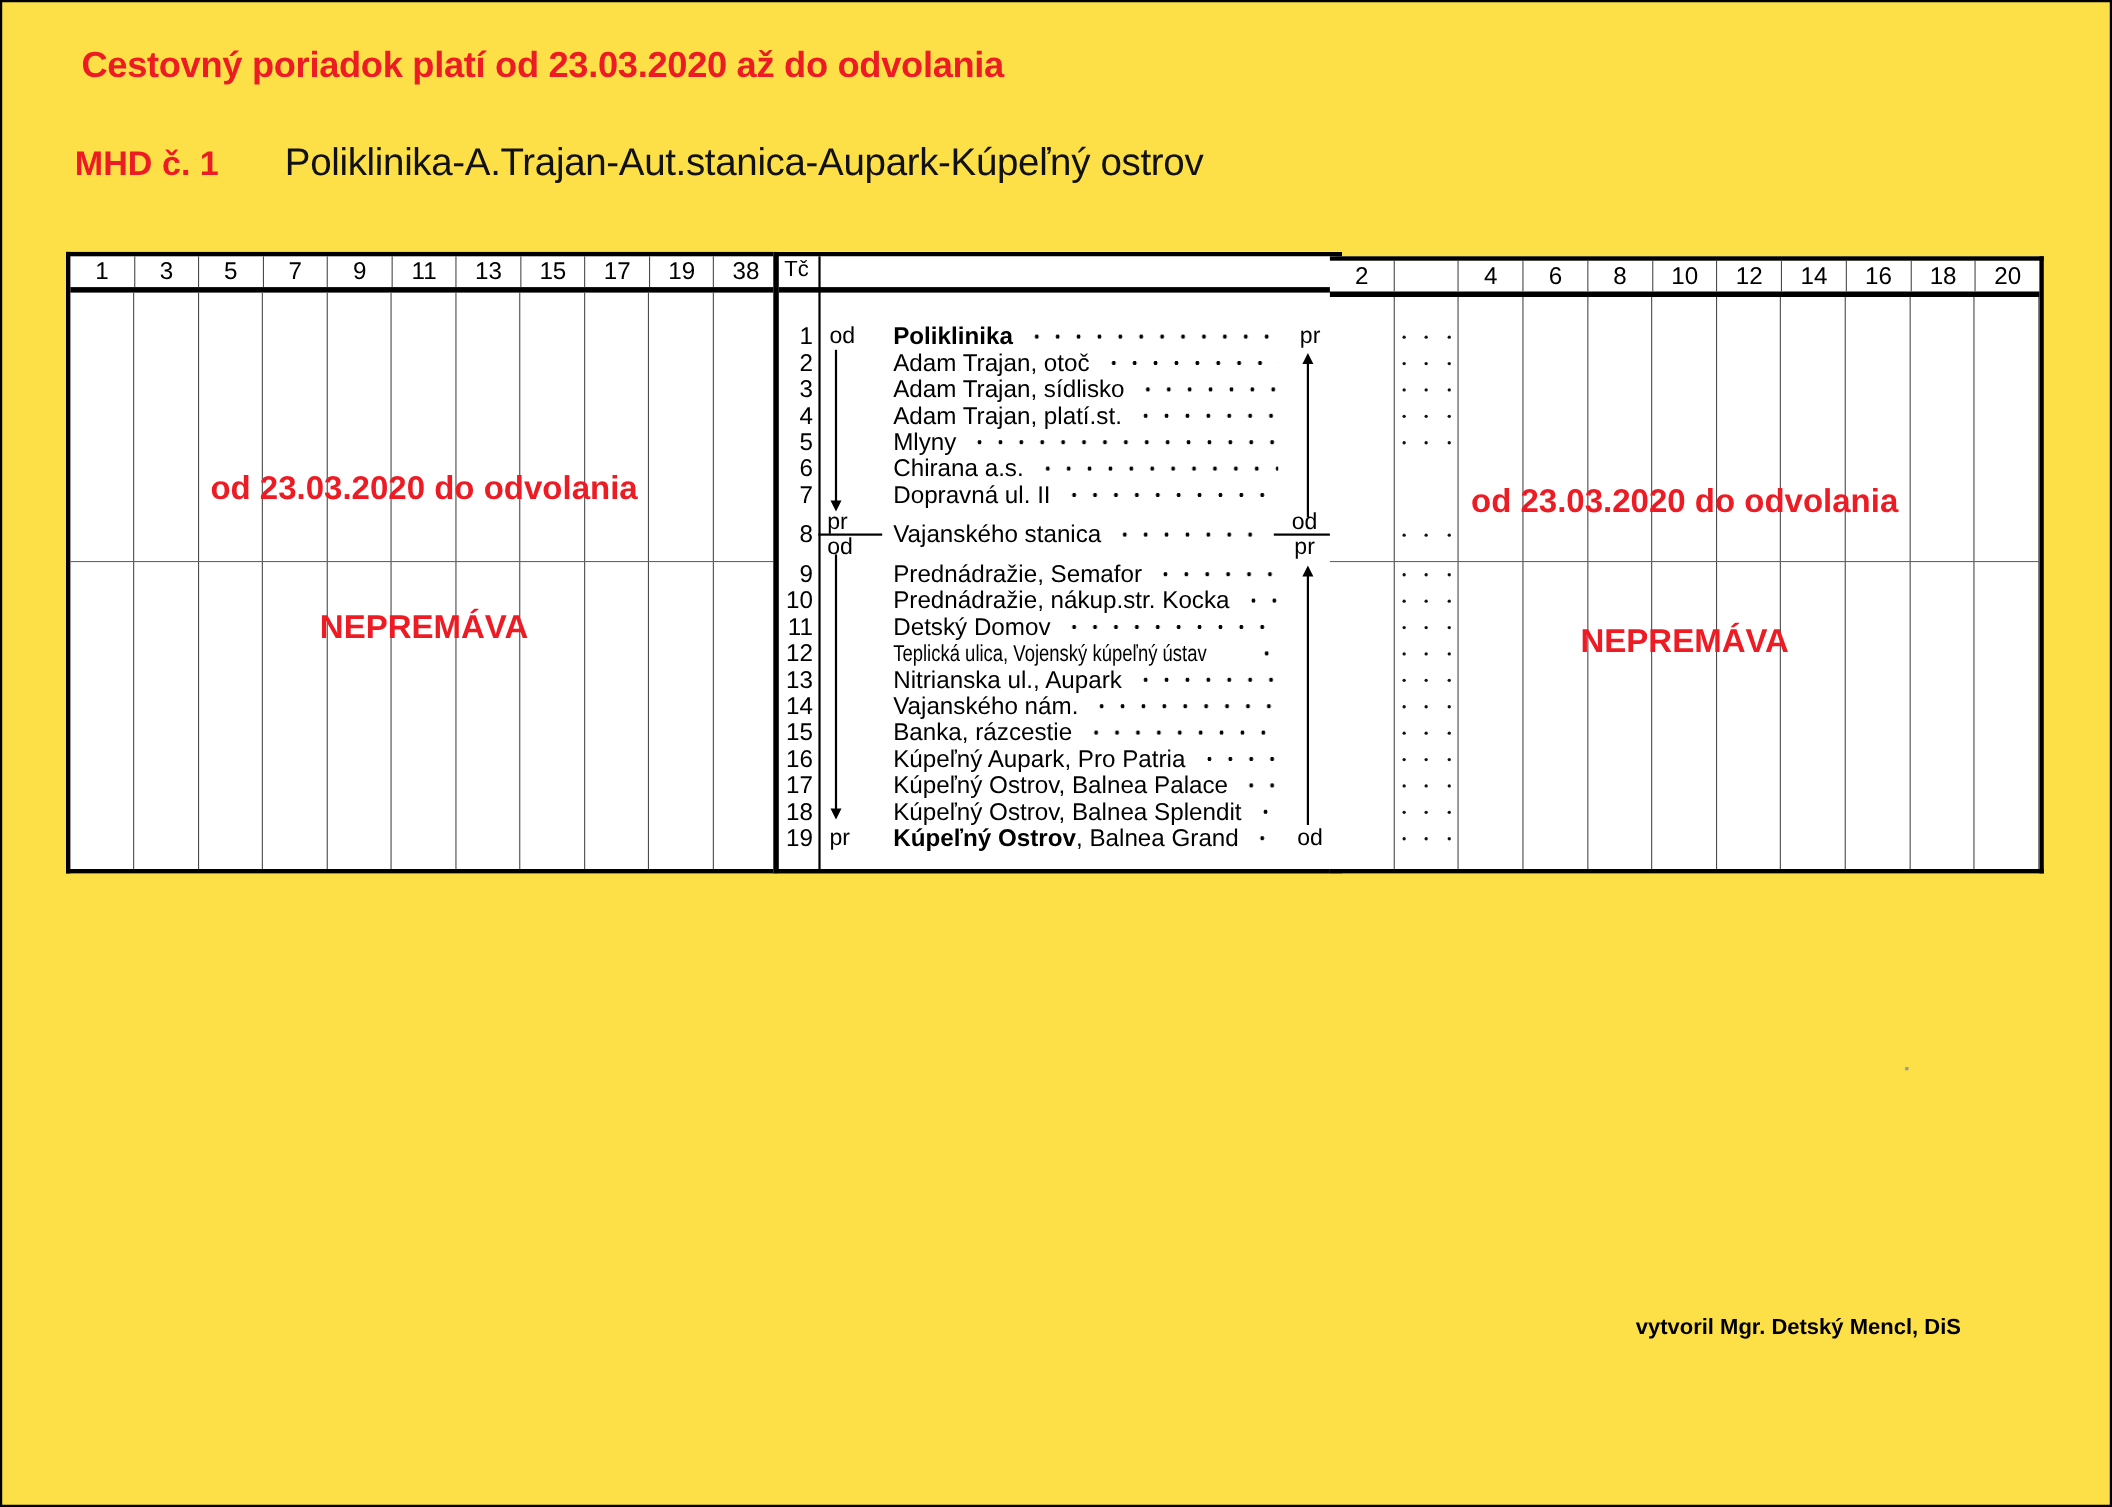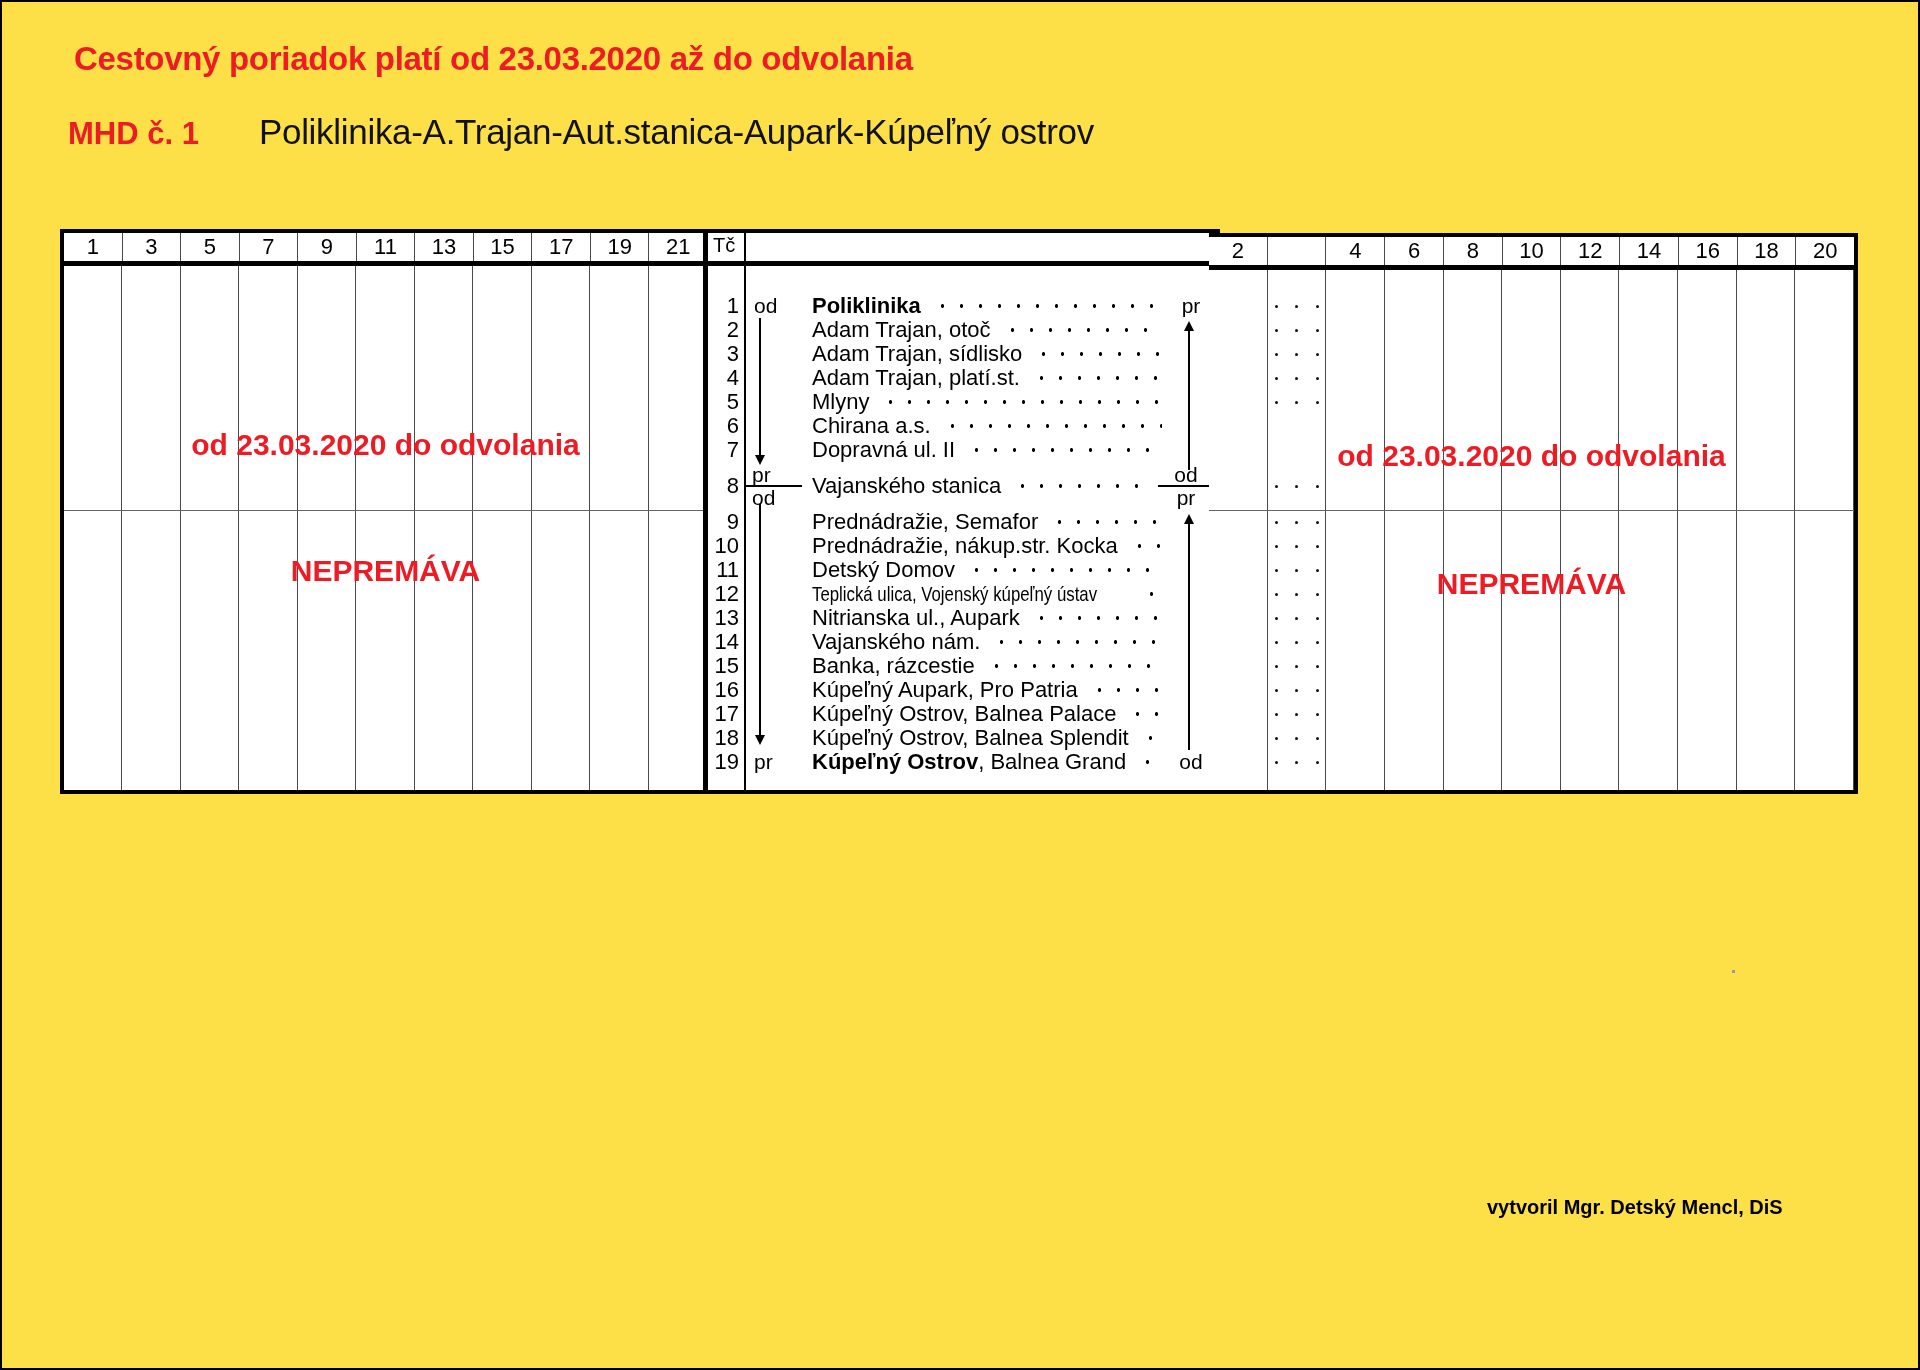--- a/index.html
+++ b/index.html
@@ -4,21 +4,21 @@
 <style>
   html,body{margin:0;padding:0;background:#fff;}
   .canvas{
     position:relative;width:1920px;height:1370px;background:#fde047;
     font-family:"Liberation Sans",sans-serif;color:#000;overflow:hidden;
     box-shadow:inset 0 0 0 2px #000;
   }
   .red{color:var(--red,#ED1C24);}
   
   .notice{position:absolute;left:74px;top:40px;font-size:33px;font-weight:bold;letter-spacing:-0.3px;}
-  .titlerow{position:absolute;left:68px;top:112px;white-space:nowrap;text-align:center;}
+  .titlerow{position:absolute;left:68px;top:128px;white-space:nowrap;text-align:center;}
   .mhd{font-size:31px;font-weight:bold;margin-right:60px;}
   .route{font-size:35px;color:#111;letter-spacing:-0.3px;}
   
   .panel{position:absolute;background:#fff;border:4px solid #000;}
   .panel.left  {left:60px;  top:229px; width:643px; height:557px; border-right:none;}
   .panel.middle{left:703px; top:229px; width:506px; height:557px; border-left:5px solid #000; border-right:6px solid #000;}
   .panel.right {left:1209px;top:233px; width:645px; height:553px; border-left:none;}
   .hdr{position:absolute;left:0;right:0;top:0;height:28px;border-bottom:5px solid #000;display:flex;}
   .hcell{flex:1;display:flex;align-items:center;justify-content:center;font-size:22px;border-right:1px solid #4a4a4a;}
   .hcell:last-child{border-right:none;}
@@ -84,21 +84,21 @@
         <div class="hcell">1</div>
         <div class="hcell">3</div>
         <div class="hcell">5</div>
         <div class="hcell">7</div>
         <div class="hcell">9</div>
         <div class="hcell">11</div>
         <div class="hcell">13</div>
         <div class="hcell">15</div>
         <div class="hcell">17</div>
         <div class="hcell">19</div>
-        <div class="hcell">21</div>
+        <div class="hcell">38</div>
       </div>
     <div class="pbody">
         <div class="pcol"></div>
         <div class="pcol"></div>
         <div class="pcol"></div>
         <div class="pcol"></div>
         <div class="pcol"></div>
         <div class="pcol"></div>
         <div class="pcol"></div>
         <div class="pcol"></div>

